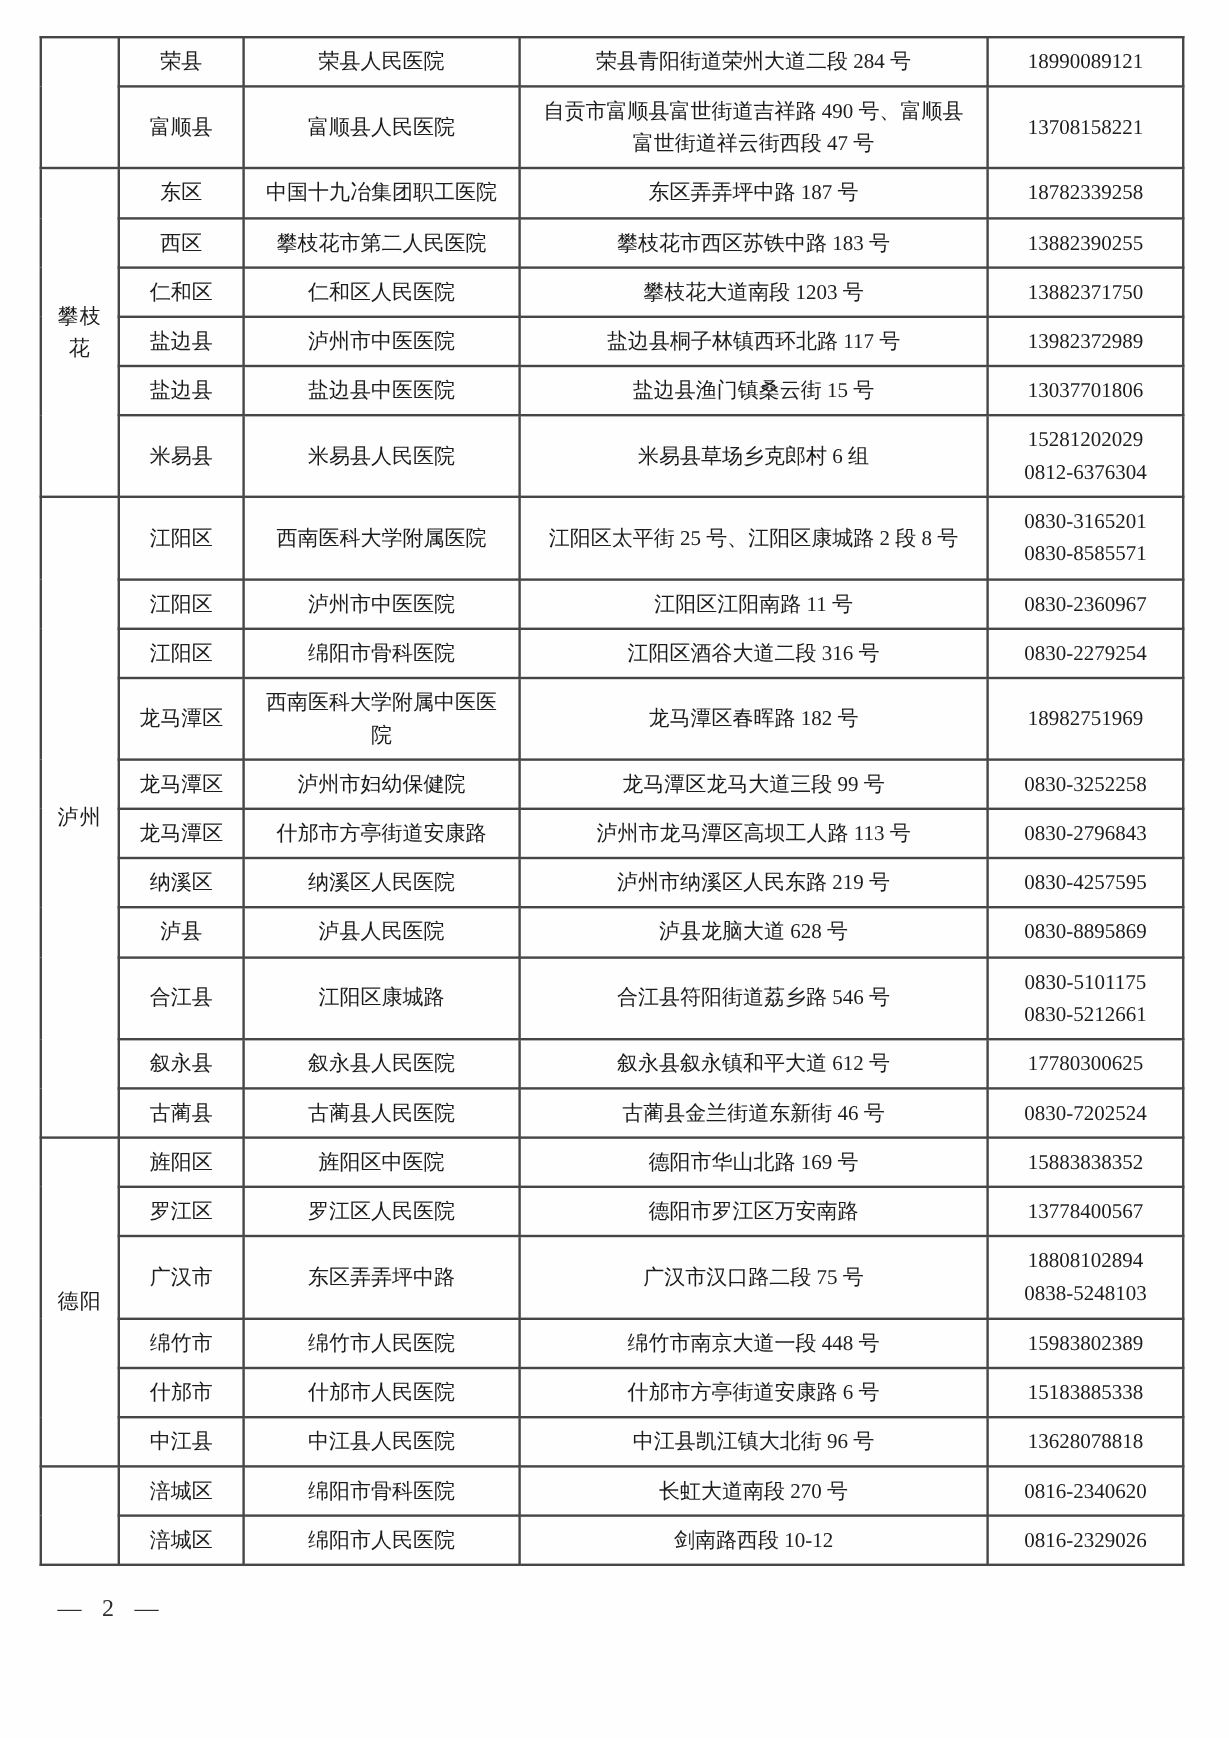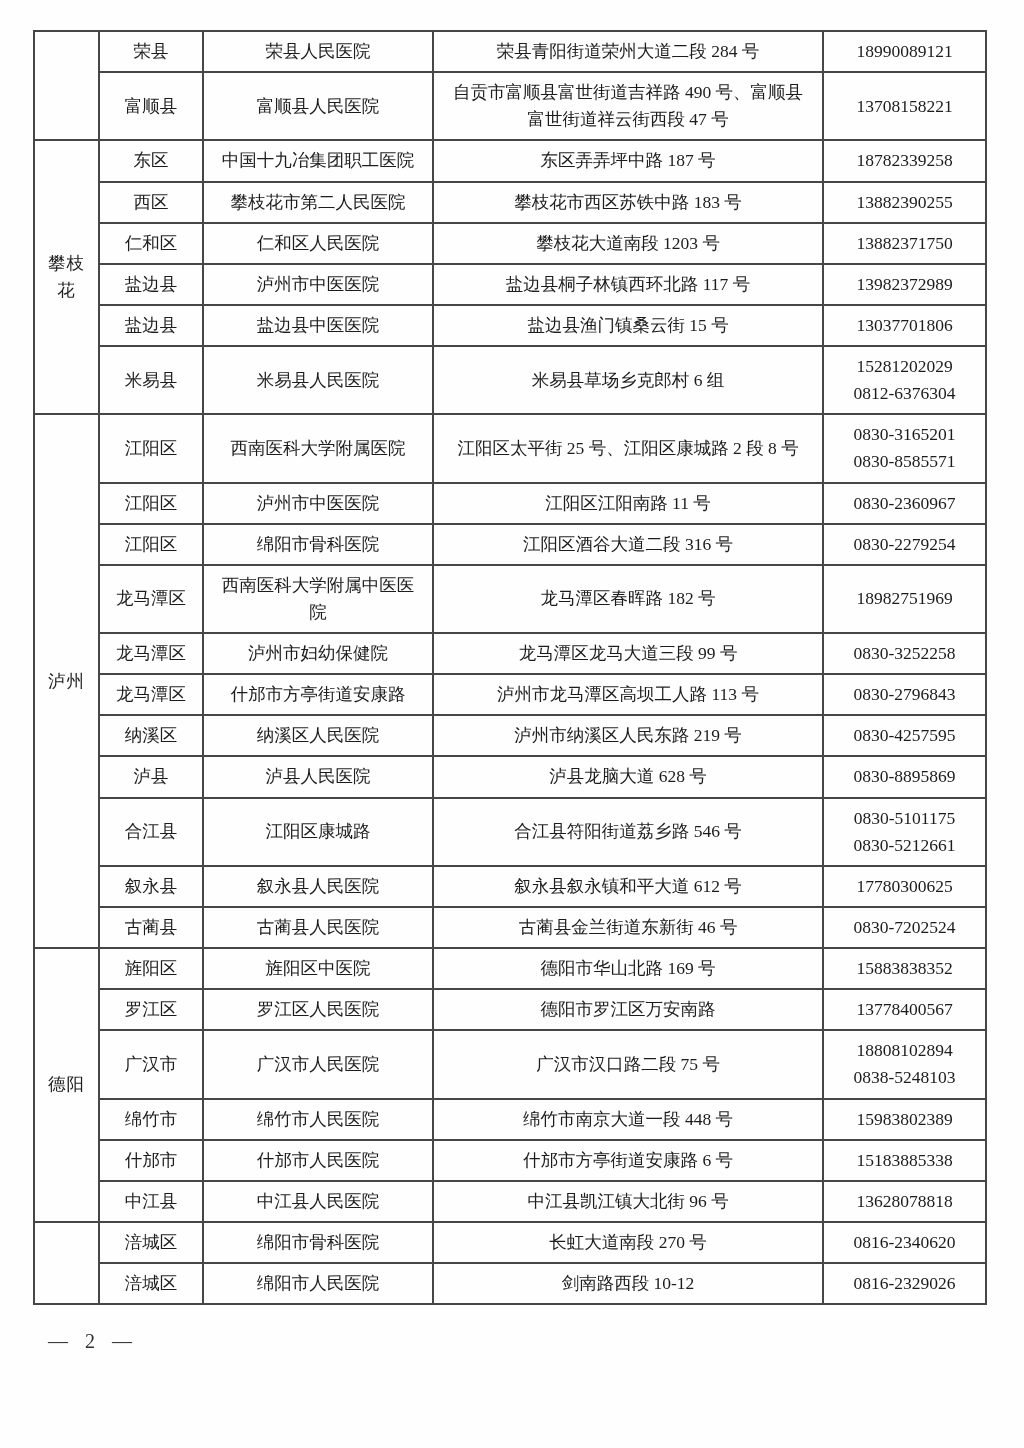--- a/index.html
+++ b/index.html
@@ -195,21 +195,21 @@
           <td class="phone-cell">15883838352</td>
         </tr>
         <tr>
           <td class="district-cell">罗江区</td>
           <td class="hospital-cell">罗江区人民医院</td>
           <td class="address-cell">德阳市罗江区万安南路</td>
           <td class="phone-cell">13778400567</td>
         </tr>
         <tr>
           <td class="district-cell">广汉市</td>
-          <td class="hospital-cell">广汉市人民医院</td>
+          <td class="hospital-cell">东区弄弄坪中路</td>
           <td class="address-cell">广汉市汉口路二段 75 号</td>
           <td class="phone-cell">18808102894
 0838-5248103</td>
         </tr>
         <tr>
           <td class="district-cell">绵竹市</td>
           <td class="hospital-cell">绵竹市人民医院</td>
           <td class="address-cell">绵竹市南京大道一段 448 号</td>
           <td class="phone-cell">15983802389</td>
         </tr>

